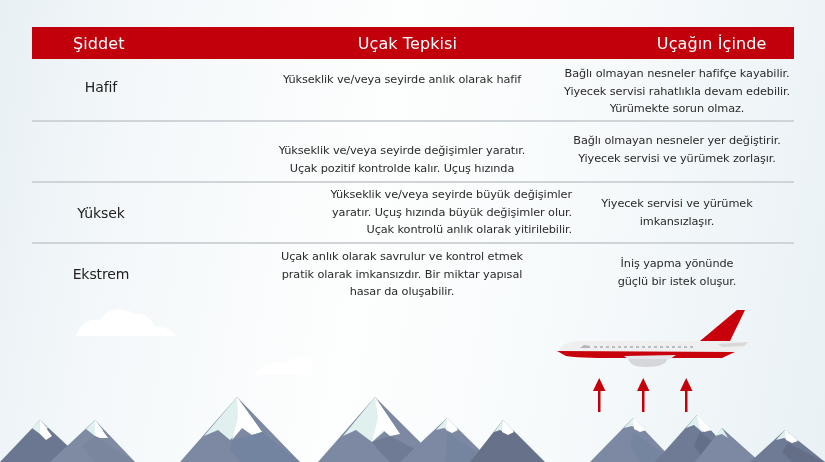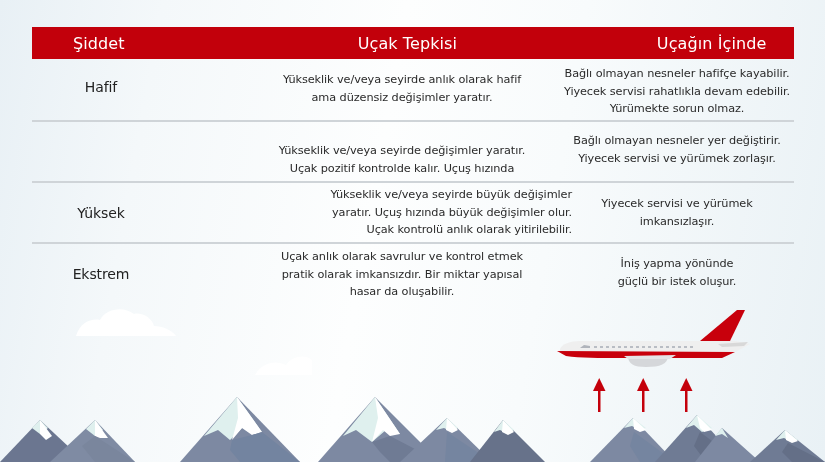--- a/index.html
+++ b/index.html
@@ -143,21 +143,20 @@
     <div class="thead" style="position:relative;">
       <div class="thead-bg" style="background:#c2000b;"></div>
       <div class="th c1">Şiddet</div>
       <div class="th c2">Uçak Tepkisi</div>
       <div class="th c3">Uçağın İçinde</div>
     </div>
 
     <div class="cell lvl" style="left:0; width:138px; top:52px;">Hafif</div>
     <div class="cell" style="left:200px; width:340px; top:44px;">
       <div>Yükseklik ve/veya seyirde anlık olarak hafif</div>
-      <div>ama düzensiz değişimler yaratır.</div>
     </div>
     <div class="cell" style="left:514px; width:262px; top:38px;">
       <div>Bağlı olmayan nesneler hafifçe kayabilir.</div>
       <div>Yiyecek servisi rahatlıkla devam edebilir.</div>
       <div>Yürümekte sorun olmaz.</div>
     </div>
     <div class="divider" style="top:93px;"></div>
 
     <div class="cell" style="left:200px; width:340px; top:99px;margin-top:16px;">
       <div>Yükseklik ve/veya seyirde değişimler yaratır.</div>

